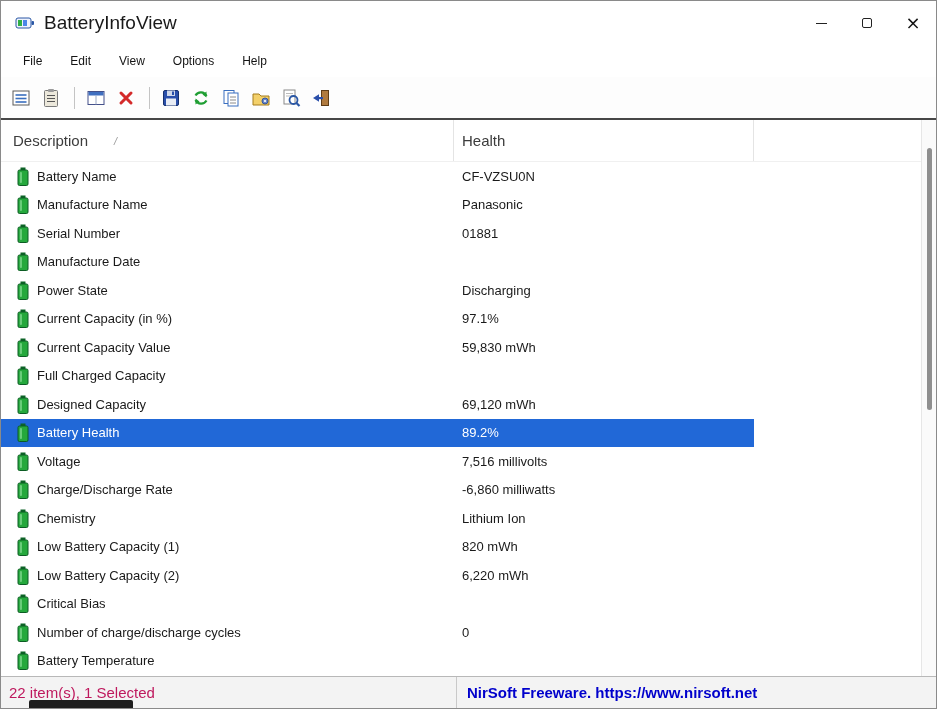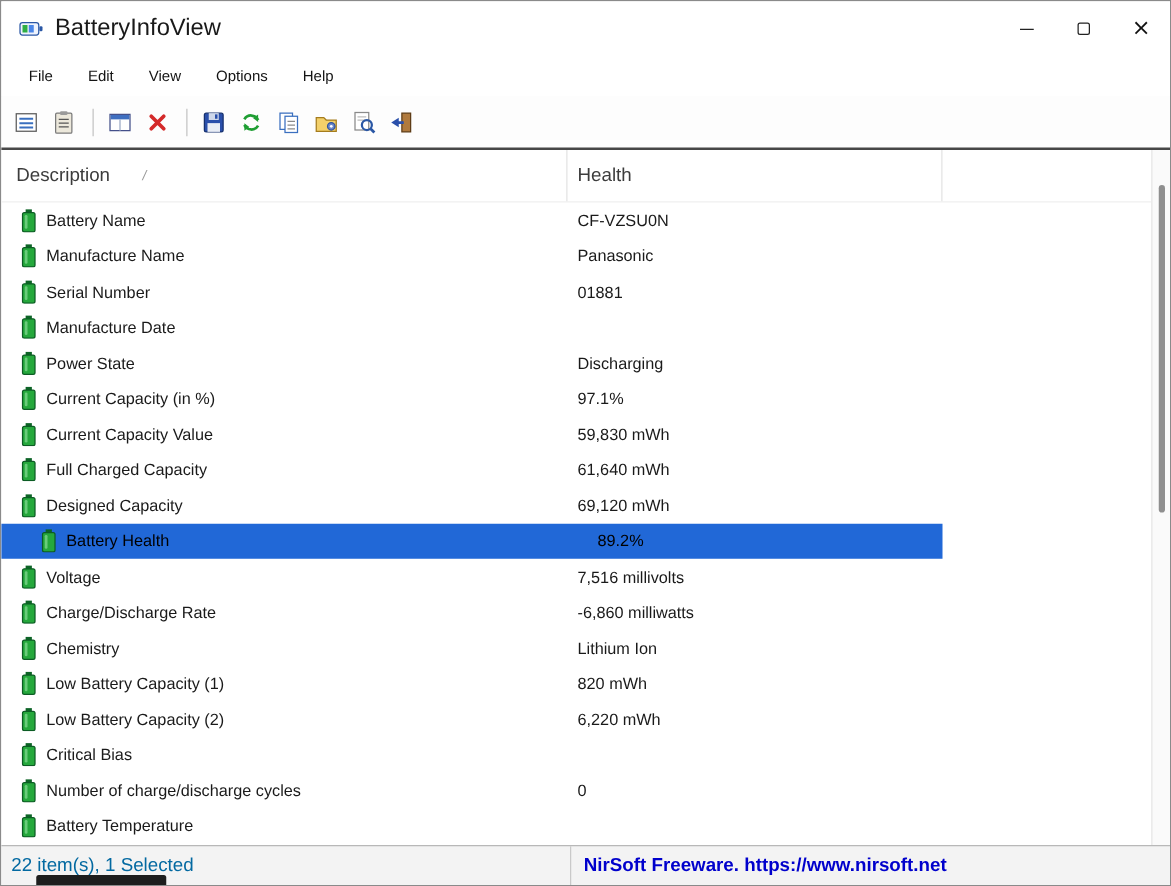--- a/index.html
+++ b/index.html
@@ -70,41 +70,41 @@
   .sort-mark { color: #9a9a9a; font-size: 11px; margin-left: 26px; font-style: italic; }
   .rows { position: relative; }
   .row {
     width: 753px; height: 28.5px;
     display: flex; align-items: center;
     font-size: 13px;
   }
   .cell-desc { width: 453px; display: flex; align-items: center; height: 100%; }
   .cell-val  { flex: 1; padding-left: 8px; }
   .batt-icon { display: inline-flex; margin: 0 8px 0 16px; }
-  .row.selected { background: var(--sel, #2168d7); color: #000000; padding-left: 16px; }
+  .row.selected { background: var(--sel, #2168d7); color: #ffffff; }
   
   .vscroll {
     position: absolute; top: 0; right: 0;
     width: 15px; height: 100%;
     background: #fafafa; border-left: 1px solid #e6e6e6;
   }
   .vthumb {
     position: absolute; top: 28px; left: 5px;
     width: 5px; height: 262px;
     background: #8f8f8f; border-radius: 3px;
   }
   
   .statusbar {
     height: 32px;
     display: flex; align-items: center;
     background: #f3f3f3;
     border-top: 1px solid #b8b8b8;
     font-size: 15px;
   }
-  .status-left { width: 455px; padding-left: 8px; color: #0369a1; }
+  .status-left { width: 455px; padding-left: 8px; color: #be185d; }
   .status-right {
     flex: 1; height: 100%;
     display: flex; align-items: center;
     border-left: 1px solid #c9c9c9;
     padding-left: 10px;
     color: var(--link, #0000cc);
     font-weight: bold;
   }
   .bottom-artifact {
     position: absolute; left: 28px; bottom: 0;
@@ -351,23 +351,20 @@
     <div class="cell-desc">
       <span class="batt-icon">
         <svg width="12" height="19" viewBox="0 0 12 19">
           <rect x="3.5" y="0.5" width="5" height="3" fill="#0c6326"></rect>
           <rect x="1" y="3" width="10" height="15.5" rx="1.5" fill="#25a83c" stroke="#0c5c24"></rect>
           <rect x="2.8" y="5" width="2.2" height="11" rx="1" fill="#7bd48a" opacity="0.8"></rect>
         </svg>
       </span>
       <span class="dtext">Full Charged Capacity</span>
     </div>
-    <div class="cell-val">
-      <span>61,640 mWh</span>
-    </div>
   </div>
         <div class="row">
     <div class="cell-desc">
       <span class="batt-icon">
         <svg width="12" height="19" viewBox="0 0 12 19">
           <rect x="3.5" y="0.5" width="5" height="3" fill="#0c6326"></rect>
           <rect x="1" y="3" width="10" height="15.5" rx="1.5" fill="#25a83c" stroke="#0c5c24"></rect>
           <rect x="2.8" y="5" width="2.2" height="11" rx="1" fill="#7bd48a" opacity="0.8"></rect>
         </svg>
       </span>

